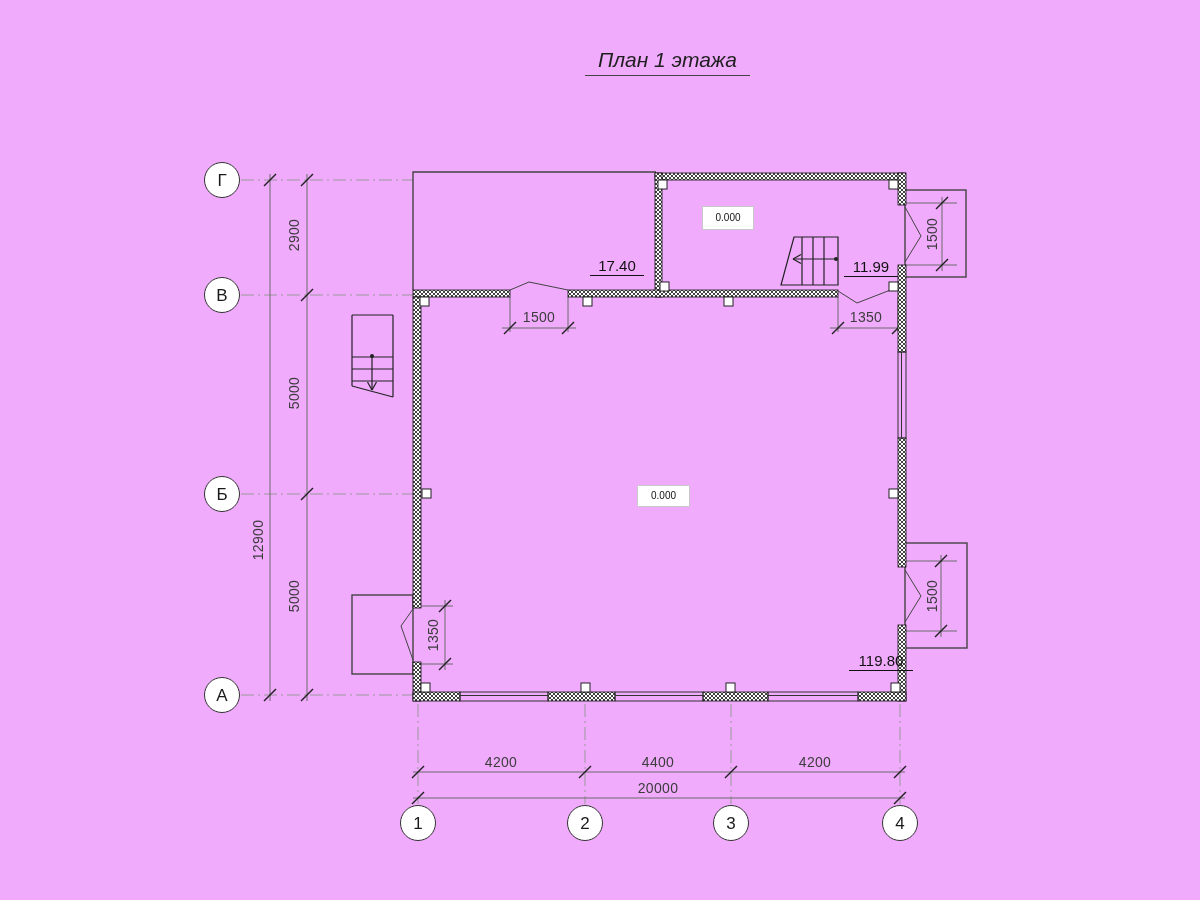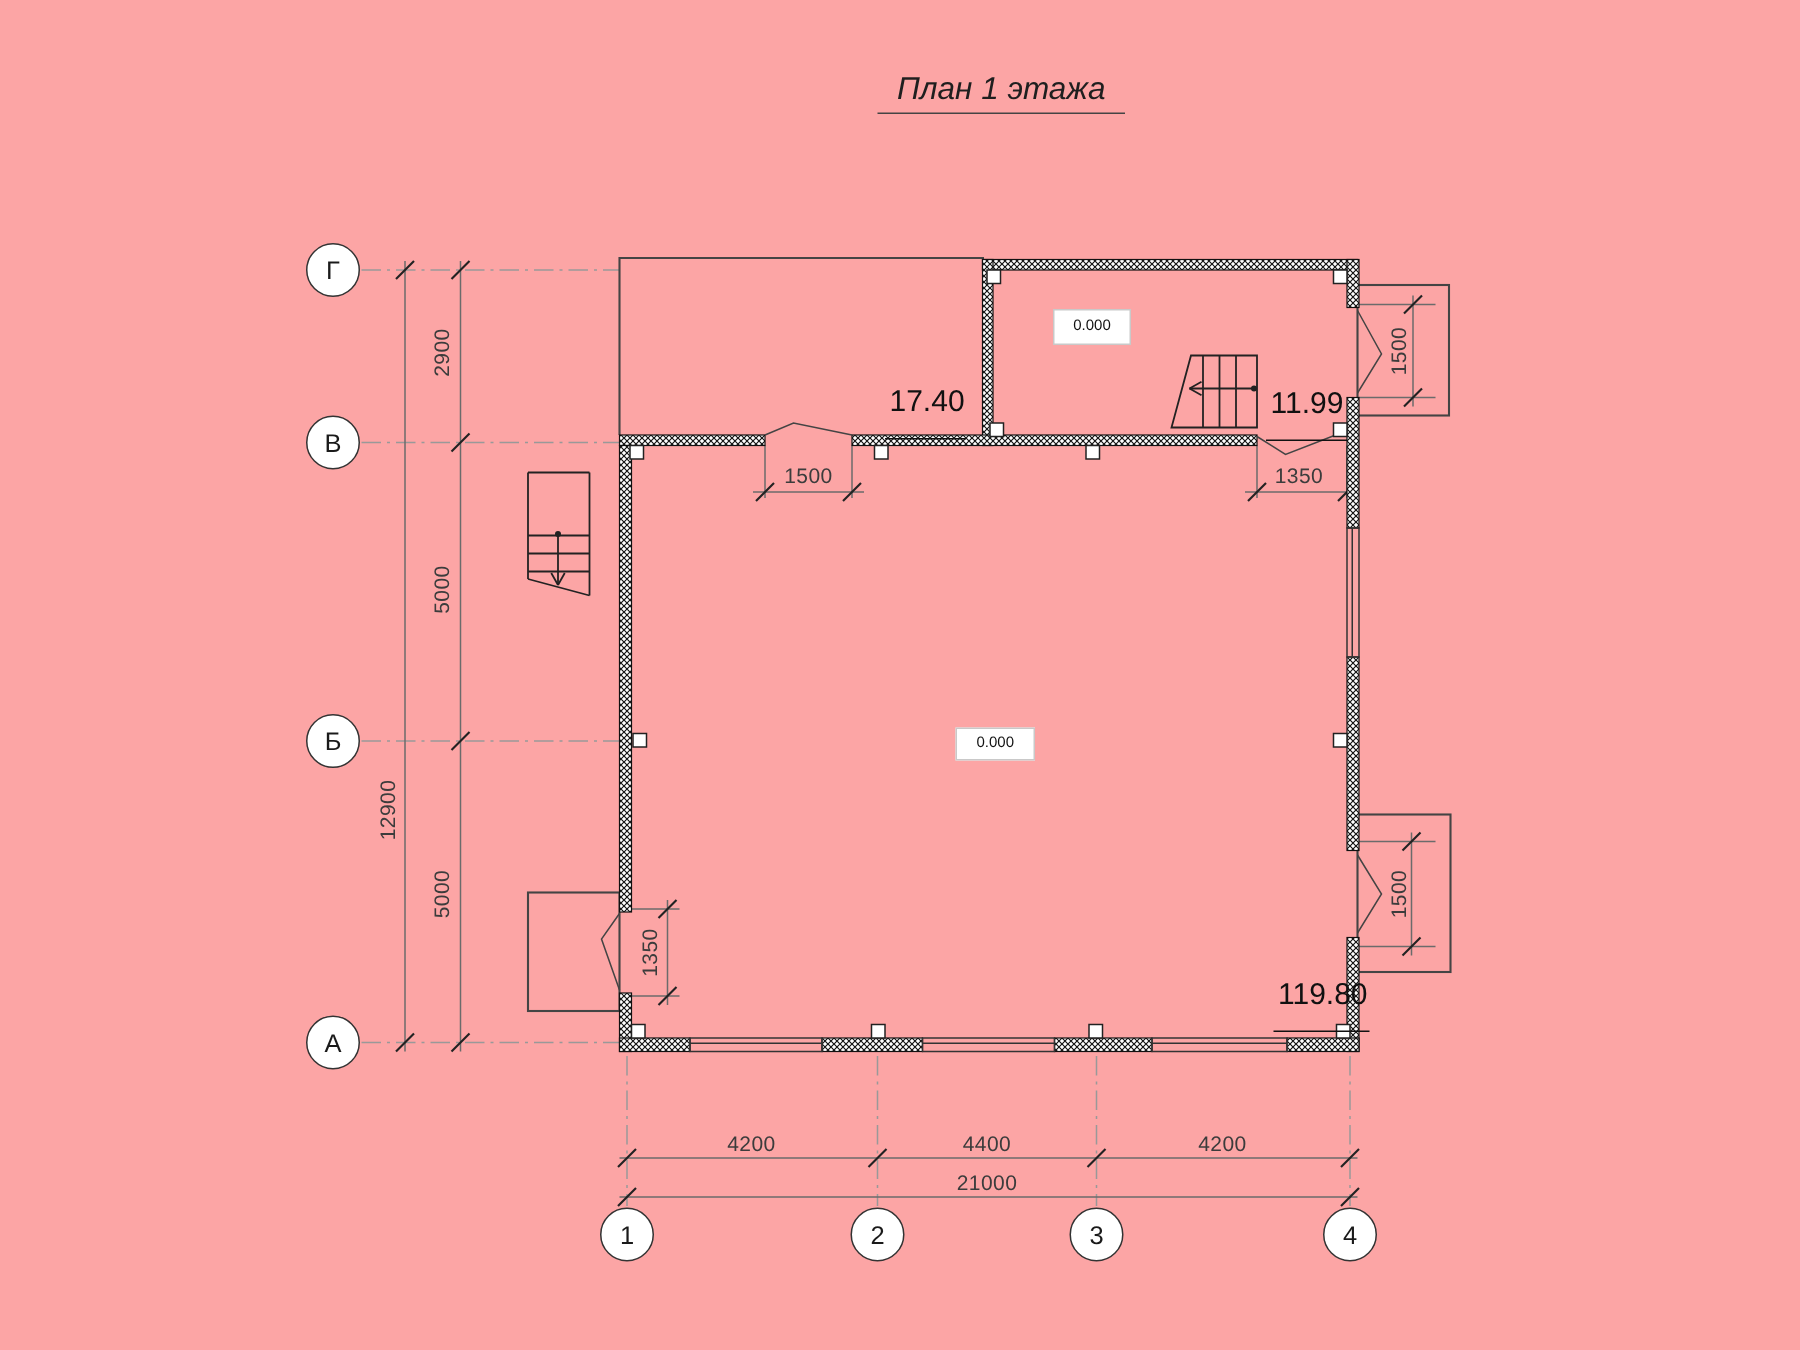--- a/index.html
+++ b/index.html
@@ -1,17 +1,17 @@
 <!DOCTYPE html>
 <html><head>
 <meta charset="utf-8">
 <style>
   html,body{margin:0;padding:0;background:#fff;}
   .sheet{
-    position:relative;width:1200px;height:900px;background:#fca5a5;overflow:hidden;
+    position:relative;width:1200px;height:900px;background:#f0abfc;overflow:hidden;
     font-family:"Liberation Sans",sans-serif;color:#1a1a1a;
   }
   .sheet svg{position:absolute;left:0;top:0;}
   .title{
     position:absolute;left:585px;top:48px;width:165px;text-align:center;
     font-size:21px;font-style:italic;color:#1f1f1f;
     border-bottom:1.6px solid #444;padding-bottom:3px;
   }
   .axis-circle{
     position:absolute;width:36px;height:36px;border:1.2px solid #333;border-radius:50%;
@@ -21,22 +21,22 @@
   .dim-text{
     position:absolute;width:60px;height:16px;text-align:center;
     font-size:14px;color:#3c3c3c;letter-spacing:.3px;line-height:16px;
   }
   .dim-text.vert{transform:rotate(-90deg);}
   .level-box{
     position:absolute;border:1px solid #c9c9c9;background:#fff;text-align:center;
     font-size:10px;color:#111;
   }
   .area-label{
-    position:absolute;font-size:20px;color:#111;text-align:center;
-    border-bottom:1.5px solid #111;padding:0 3px 12px 3px;
+    position:absolute;font-size:15px;color:#111;text-align:center;
+    border-bottom:1.5px solid #111;padding:0 3px 1px 3px;
   }
 </style>
 </head>
 <body>
 
 <div class="sheet">
 
   <svg width="1200" height="900" viewBox="0 0 1200 900">
     <defs>
       <pattern id="hatch" width="4" height="4" patternUnits="userSpaceOnUse">
@@ -206,21 +206,21 @@
   <div class="axis-circle" style="left:882px;top:805px;">4</div>
 
   <div class="dim-text vert" style="left:264px;top:227px;">2900</div>
   <div class="dim-text vert" style="left:264px;top:385px;">5000</div>
   <div class="dim-text vert" style="left:264px;top:588px;">5000</div>
   <div class="dim-text vert" style="left:228px;top:532px;">12900</div>
 
   <div class="dim-text" style="left:471px;top:754px;">4200</div>
   <div class="dim-text" style="left:628px;top:754px;">4400</div>
   <div class="dim-text" style="left:785px;top:754px;">4200</div>
-  <div class="dim-text" style="left:628px;top:780px;">21000</div>
+  <div class="dim-text" style="left:628px;top:780px;">20000</div>
 
   <div class="dim-text" style="left:509px;top:309px;">1500</div>
   <div class="dim-text" style="left:836px;top:309px;">1350</div>
   <div class="dim-text vert" style="left:403px;top:627px;">1350</div>
   <div class="dim-text vert" style="left:902px;top:226px;">1500</div>
   <div class="dim-text vert" style="left:902px;top:588px;">1500</div>
 
   <div class="level-box" style="left:702px;top:206px;width:50px;height:22px;line-height:22px;">0.000</div>
   <div class="level-box" style="left:637px;top:485px;width:51px;height:20px;line-height:20px;">0.000</div>
 

